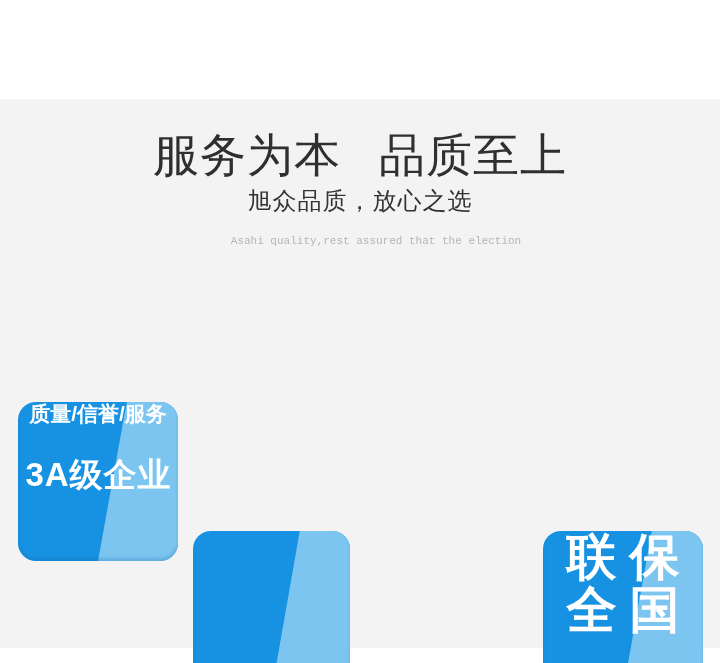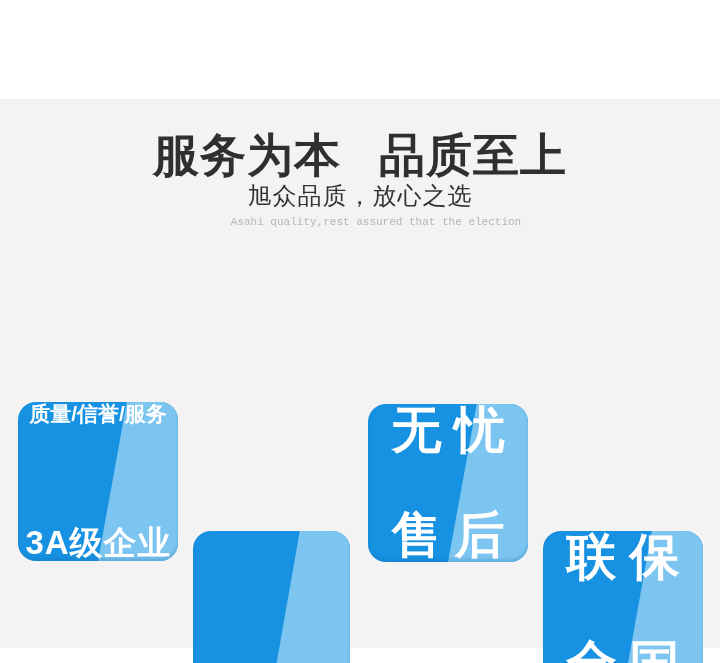--- a/index.html
+++ b/index.html
@@ -25,35 +25,36 @@
     position:absolute;left:0;top:99px;width:720px;height:549px;
     background:var(--page_band);
   }
   
   .header{
     position:absolute;left:0;top:30px;width:100%;
     text-align:center;
   }
   .title{
     font-size:46px;
-    font-weight:700;
+    font-weight:400;
     letter-spacing:1px;
     color:var(--title_text);
     line-height:1.15;
   }
   .title-gap{display:inline-block;width:38px;}
   .subtitle{
-    font-family:Liberation Sans, sans-serif;
+    margin-top:7px;
+    font-family:Liberation Mono, monospace;
     font-size:24px;
     letter-spacing:1px;
     color:var(--subtitle_text);
     line-height:1.2;
   }
   .tagline{
-    margin-top:4px;
+    margin-top:16px;
     font-family:"Liberation Mono", monospace;
     font-size:11px;
     color:var(--tagline_text);
     line-height:1.3;
     padding-left:32px;
   }
   
   .badge{
     position:absolute;
     border-radius:18px;
@@ -71,21 +72,21 @@
   .badge-shine{
     position:absolute;inset:0;
     background:var(--badge_highlight);
     clip-path:polygon(68% 0, 100% 0, 100% 100%, 50% 100%);
     z-index:1;
   }
   .badge-lines{
     position:absolute;inset:0;
     z-index:2;
     display:flex;flex-direction:column;
-    align-items:center;justify-content:space-between;
+    align-items:center;justify-content:flex-start;
     color:var(--badge_text);
   }
   .badge-line{white-space:nowrap;}
   .badge-line.big{
     font-size:50px;
     font-weight:800;
     letter-spacing:13px;
     padding-left:13px;
     line-height:1.06;
   }
@@ -127,27 +128,20 @@
         <div class="badge-line mid">3A级企业</div>
       </div>
     </div>
 
     <div class="badge badge-2">
       <div class="badge-shine"></div>
       <div class="badge-lines">
       </div>
     </div>
 
-    <div class="badge badge-3">
-      <div class="badge-shine"></div>
-      <div class="badge-lines">
-        <div class="badge-line big">无忧</div>
-        <div class="badge-line big">售后</div>
-      </div>
-    </div>
 
     <div class="badge badge-4">
       <div class="badge-shine"></div>
       <div class="badge-lines">
         <div class="badge-line big">联保</div>
         <div class="badge-line big">全国</div>
       </div>
     </div>
 
   </div>

